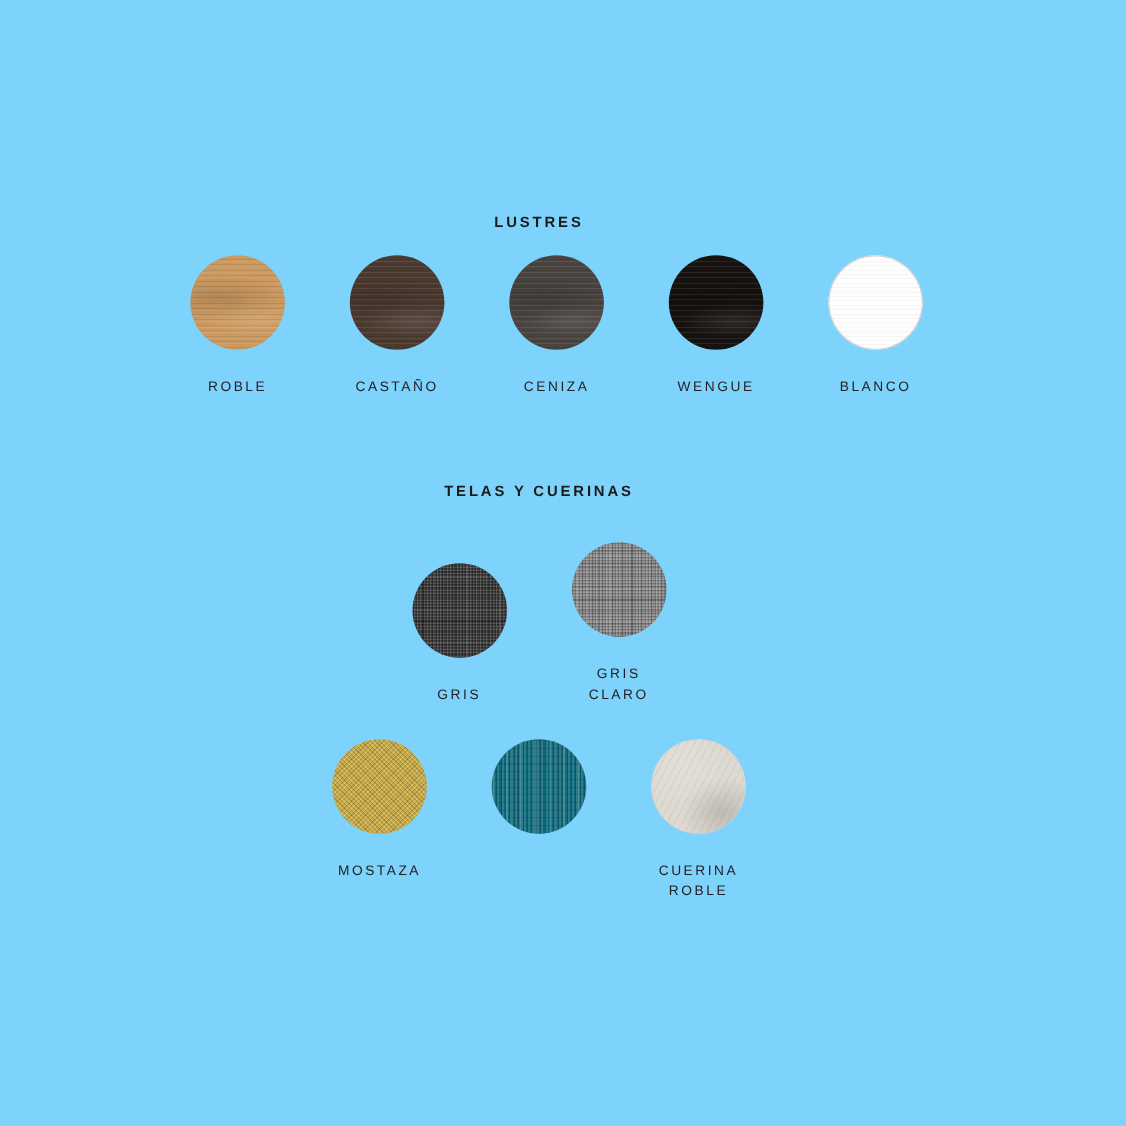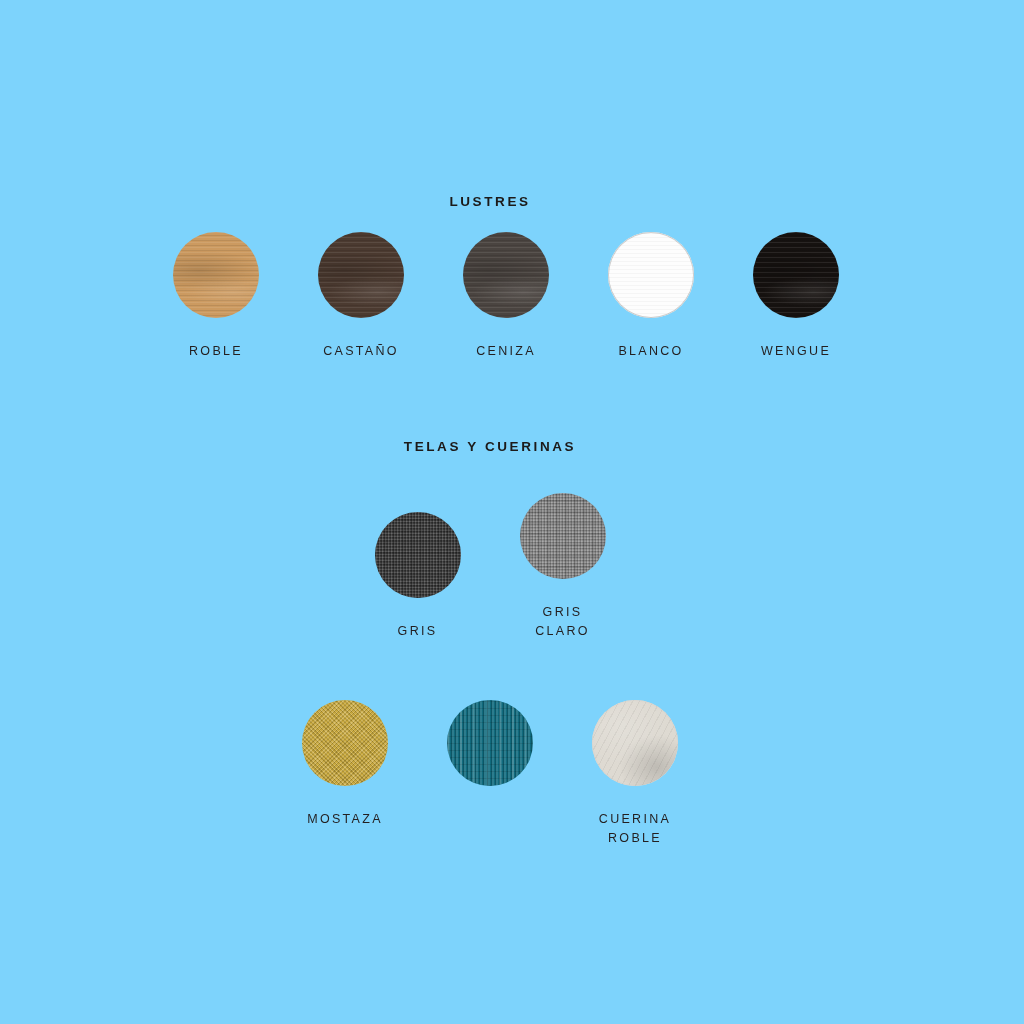--- a/index.html
+++ b/index.html
@@ -41,21 +41,21 @@
   .row {
     position: absolute;
     left: 0;
     width: 980px;
     display: flex;
     justify-content: center;
     align-items: flex-start;
   }
   #row-lustres   { top: 232px; padding-left: 16px; }
   #row-telas-1   { top: 493px; align-items: flex-end; }
-  #row-telas-2   { top: 700px; }
+  #row-telas-2   { top: 672px; }
 
   .cell {
     width: 145px;
     display: flex;
     flex-direction: column;
     align-items: center;
   }
 
   
   .swatch {
@@ -242,33 +242,33 @@
 
     <div class="cell">
       <div class="swatch wood" style="background-color:#4a4440">
         <div class="tex"></div>
         <div class="tex2"></div>
       </div>
       <div class="label">CENIZA</div>
     </div>
 
     <div class="cell">
+      <div class="swatch wood" style="background-color:#161210">
+        <div class="tex"></div>
+        <div class="tex2"></div>
+      </div>
+      <div class="label">WENGUE</div>
+    </div>
+
+    <div class="cell">
       <div class="swatch plain white-grain outlined" style="background-color:#fdfdfd">
         <div class="tex"></div>
         <div class="tex2"></div>
       </div>
       <div class="label">BLANCO</div>
-    </div>
-
-    <div class="cell">
-      <div class="swatch wood" style="background-color:#161210">
-        <div class="tex"></div>
-        <div class="tex2"></div>
-      </div>
-      <div class="label">WENGUE</div>
     </div>
 
   </div>
 
   <div class="section-title" id="title-telas">TELAS Y CUERINAS</div>
 
   <div class="row" id="row-telas-1">
 
     <div class="cell">
       <div class="swatch weave" style="background-color:#3a3a3a">

